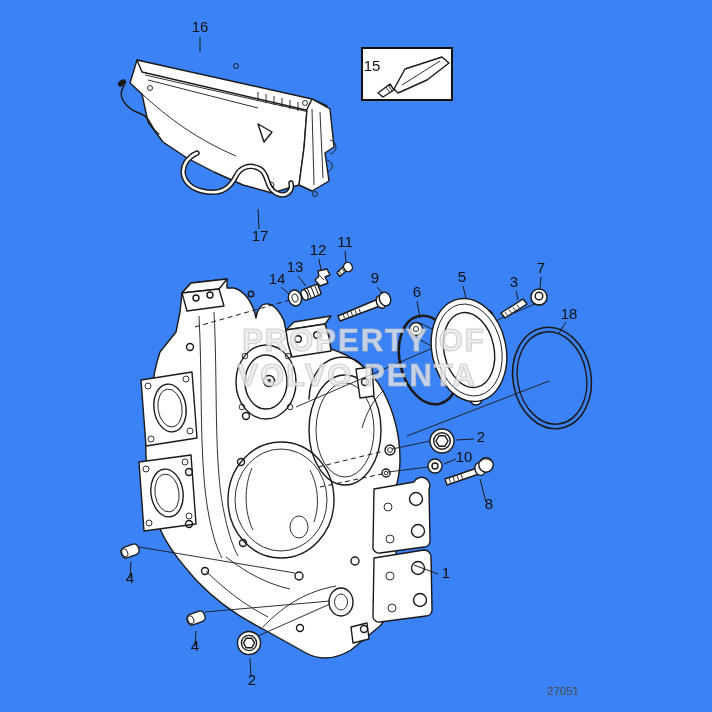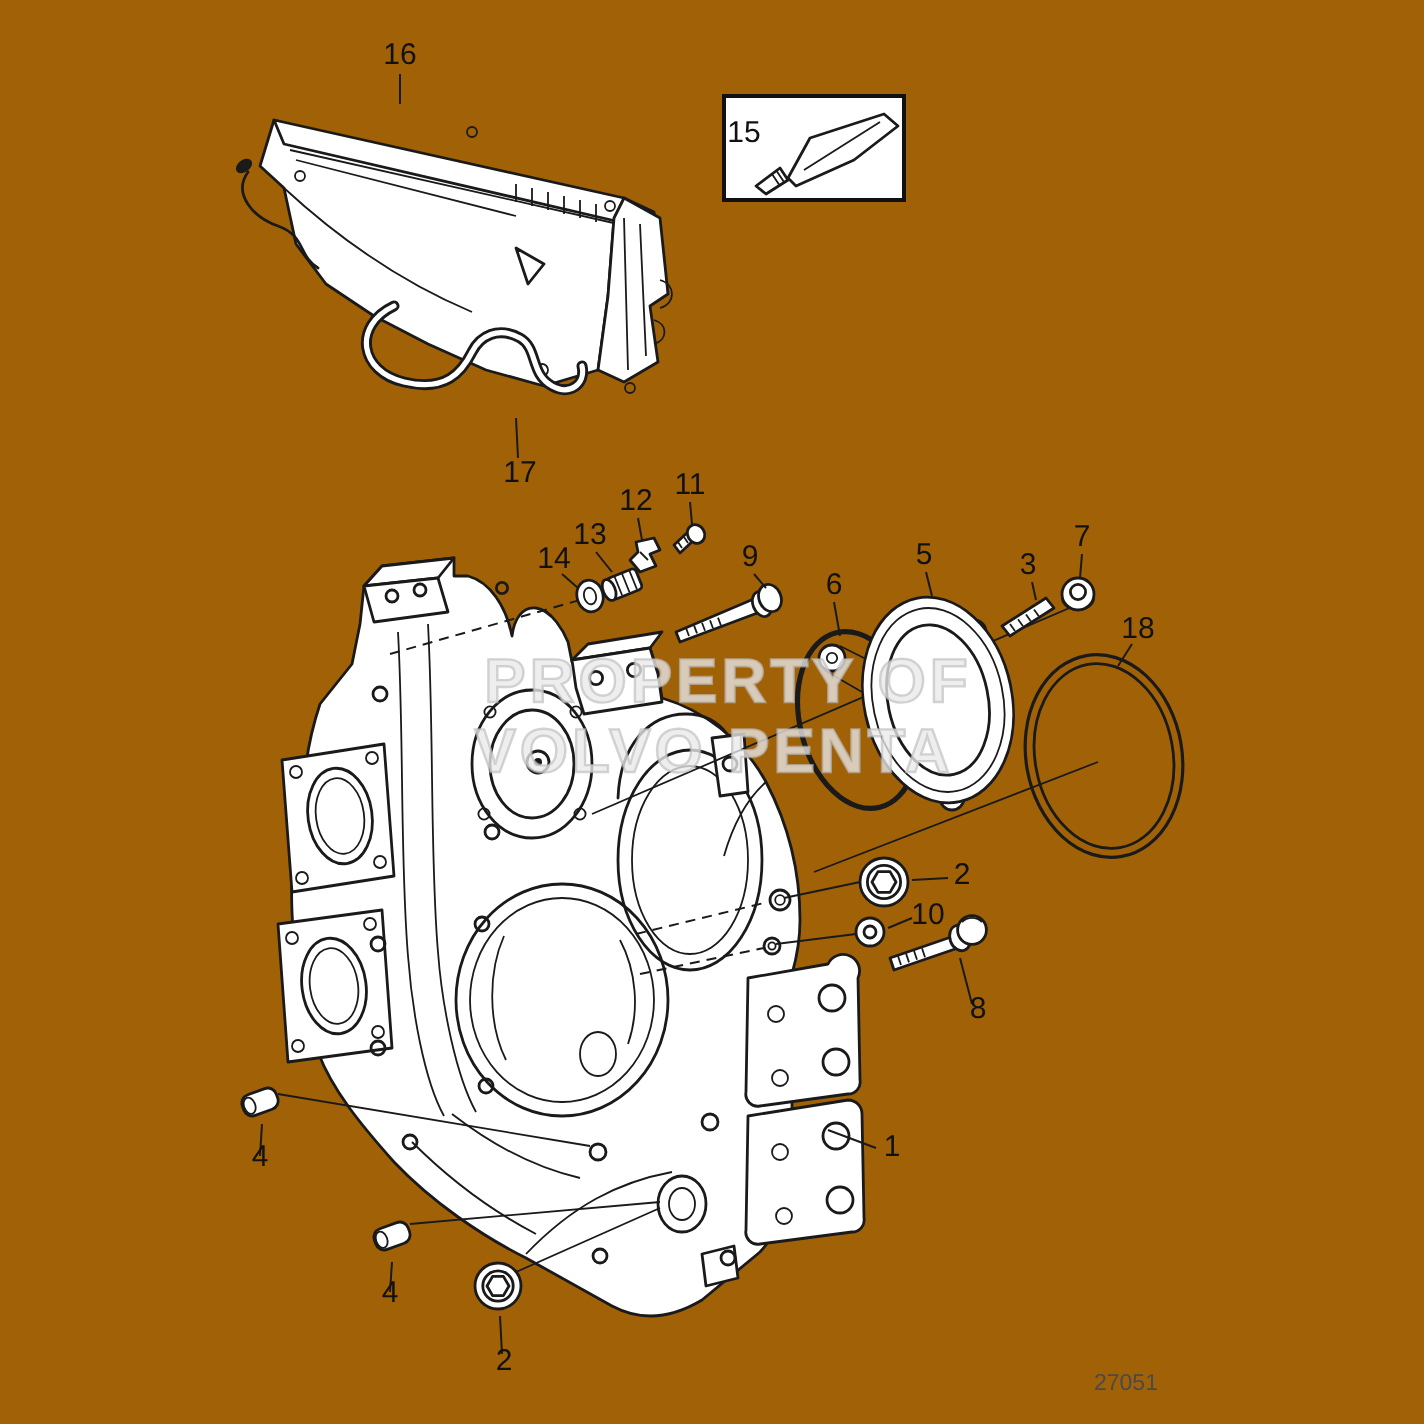--- a/index.html
+++ b/index.html
@@ -1,16 +1,16 @@
 <!DOCTYPE html>
 <html><head>
 <meta charset="utf-8">
 <style>
   html,body{margin:0;padding:0;background:#ffffff;}
-  .canvas{position:relative;width:712px;height:712px;background:#a16207;overflow:hidden;
+  .canvas{position:relative;width:712px;height:712px;background:#3b82f6;overflow:hidden;
           font-family:"Liberation Sans", sans-serif;}
   svg{position:absolute;left:0;top:0;}
   .ln{stroke:#1a1a1a;fill:none;stroke-width:1.4;stroke-linecap:round;stroke-linejoin:round;}
   .fw{stroke:#1a1a1a;fill:#ffffff;stroke-width:1.4;stroke-linejoin:round;}
   .thin{stroke:#1a1a1a;fill:none;stroke-width:0.9;}
   .dash{stroke:#1a1a1a;fill:none;stroke-width:1;stroke-dasharray:5 3.5;}
   .callout{font-size:15px;fill:#111;}
   .leader{stroke:#1a1a1a;stroke-width:1;fill:none;}
   .wm{font-size:31px;font-weight:bold;letter-spacing:2px;fill:#e9e9e9;fill-opacity:0.78;
       stroke:#bdbdbd;stroke-opacity:0.65;stroke-width:1.2px;}

